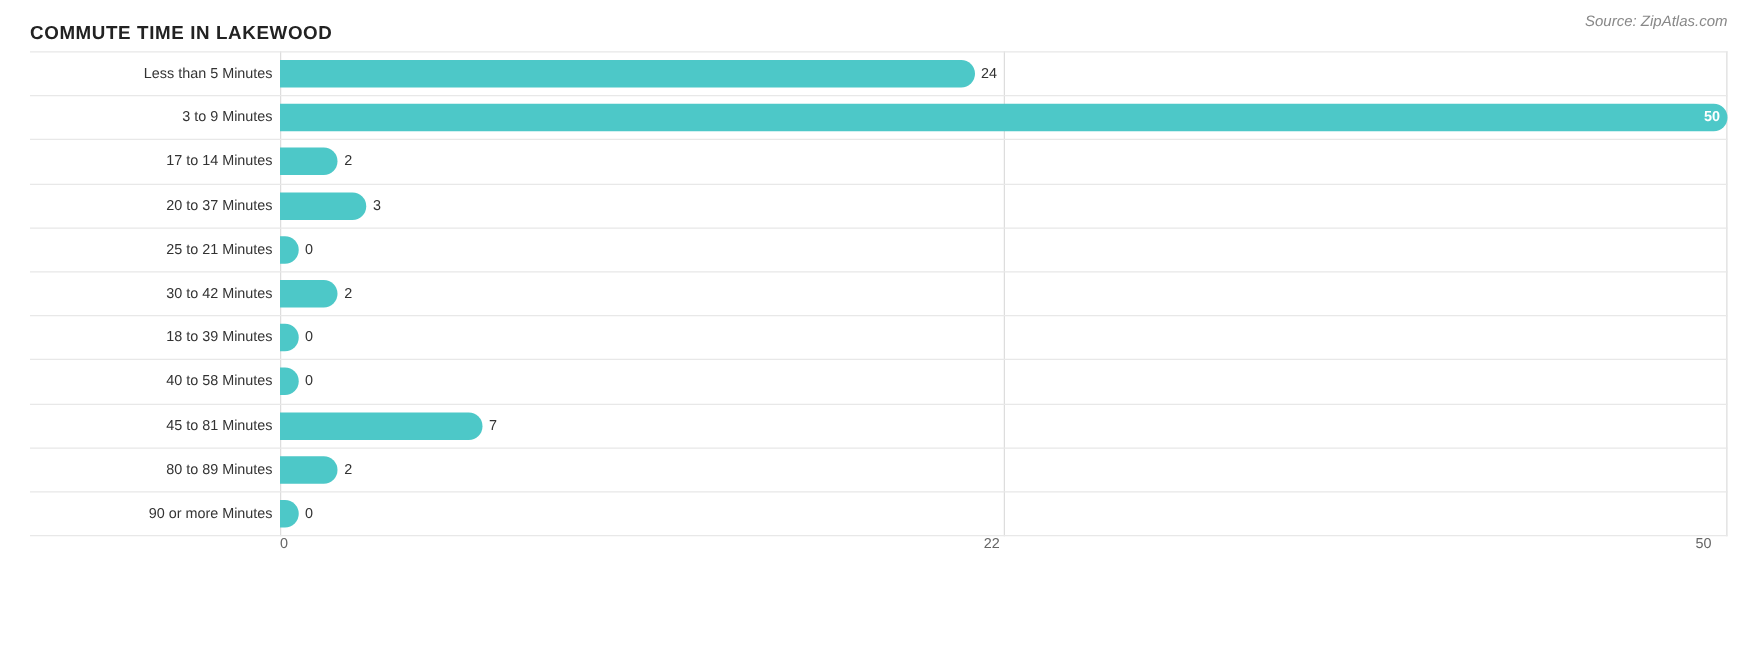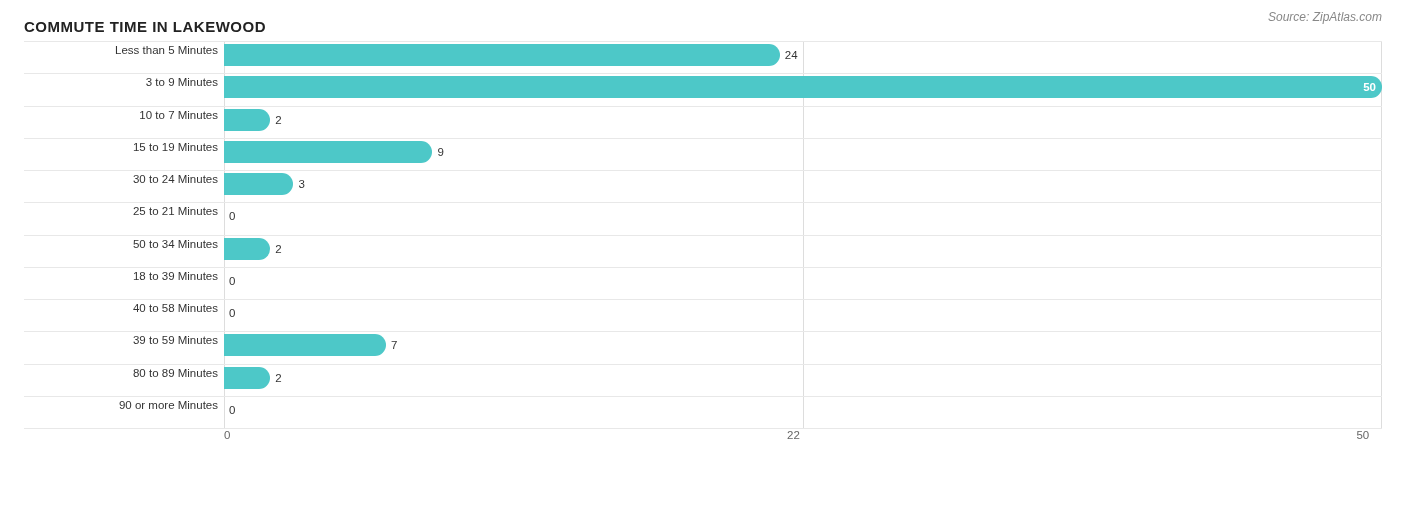--- a/index.html
+++ b/index.html
@@ -58,20 +58,21 @@
       top: 0;
       left: 0;
       right: 0;
       bottom: 28px;
       display: flex;
       flex-direction: column;
     }
     .bar-row {
       flex: 1;
       display: flex;
+      align-items: center;
       border-bottom: 1px solid #e8e8e8;
       padding: 2px 0;
     }
     .bar-row:first-child {
       border-top: 1px solid #e8e8e8;
     }
     .bar-label {
       width: 200px;
       min-width: 200px;
       font-size: 11.5px;
@@ -82,20 +83,21 @@
     .bar-track {
       flex: 1;
       height: 22px;
       position: relative;
     }
     .bar-fill {
       height: 100%;
       background: #4dc8c8;
       border-radius: 0 11px 11px 0;
       position: relative;
+      padding-left: 15px;
     }
     .bar-value {
       position: absolute;
       left: calc(100% + 5px);
       top: 50%;
       transform: translateY(-50%);
       font-size: 11.5px;
       color: #333;
       white-space: nowrap;
     }
@@ -156,53 +158,45 @@
         </div>
         <div class="bar-row">
           <div class="bar-label">3 to 9 Minutes</div>
           <div class="bar-track">
             <div class="bar-fill" style="width: 100%;">
               <span class="bar-value-inside">50</span>
             </div>
           </div>
         </div>
         <div class="bar-row">
-          <div class="bar-label">10 to 7 Minutes</div>
+          <div class="bar-label">17 to 14 Minutes</div>
           <div class="bar-track">
             <div class="bar-fill" style="width: 4%;">
               <span class="bar-value">2</span>
             </div>
           </div>
         </div>
         <div class="bar-row">
-          <div class="bar-label">15 to 19 Minutes</div>
-          <div class="bar-track">
-            <div class="bar-fill" style="width: 18%;">
-              <span class="bar-value">9</span>
-            </div>
-          </div>
-        </div>
-        <div class="bar-row">
-          <div class="bar-label">30 to 24 Minutes</div>
+          <div class="bar-label">20 to 37 Minutes</div>
           <div class="bar-track">
             <div class="bar-fill" style="width: 6%;">
               <span class="bar-value">3</span>
             </div>
           </div>
         </div>
         <div class="bar-row">
           <div class="bar-label">25 to 21 Minutes</div>
           <div class="bar-track">
             <div class="bar-fill" style="width: 0%;">
               <span class="bar-value">0</span>
             </div>
           </div>
         </div>
         <div class="bar-row">
-          <div class="bar-label">50 to 34 Minutes</div>
+          <div class="bar-label">30 to 42 Minutes</div>
           <div class="bar-track">
             <div class="bar-fill" style="width: 4%;">
               <span class="bar-value">2</span>
             </div>
           </div>
         </div>
         <div class="bar-row">
           <div class="bar-label">18 to 39 Minutes</div>
           <div class="bar-track">
             <div class="bar-fill" style="width: 0%;">
@@ -212,21 +206,21 @@
         </div>
         <div class="bar-row">
           <div class="bar-label">40 to 58 Minutes</div>
           <div class="bar-track">
             <div class="bar-fill" style="width: 0%;">
               <span class="bar-value">0</span>
             </div>
           </div>
         </div>
         <div class="bar-row">
-          <div class="bar-label">39 to 59 Minutes</div>
+          <div class="bar-label">45 to 81 Minutes</div>
           <div class="bar-track">
             <div class="bar-fill" style="width: 14%;">
               <span class="bar-value">7</span>
             </div>
           </div>
         </div>
         <div class="bar-row">
           <div class="bar-label">80 to 89 Minutes</div>
           <div class="bar-track">
             <div class="bar-fill" style="width: 4%;">

